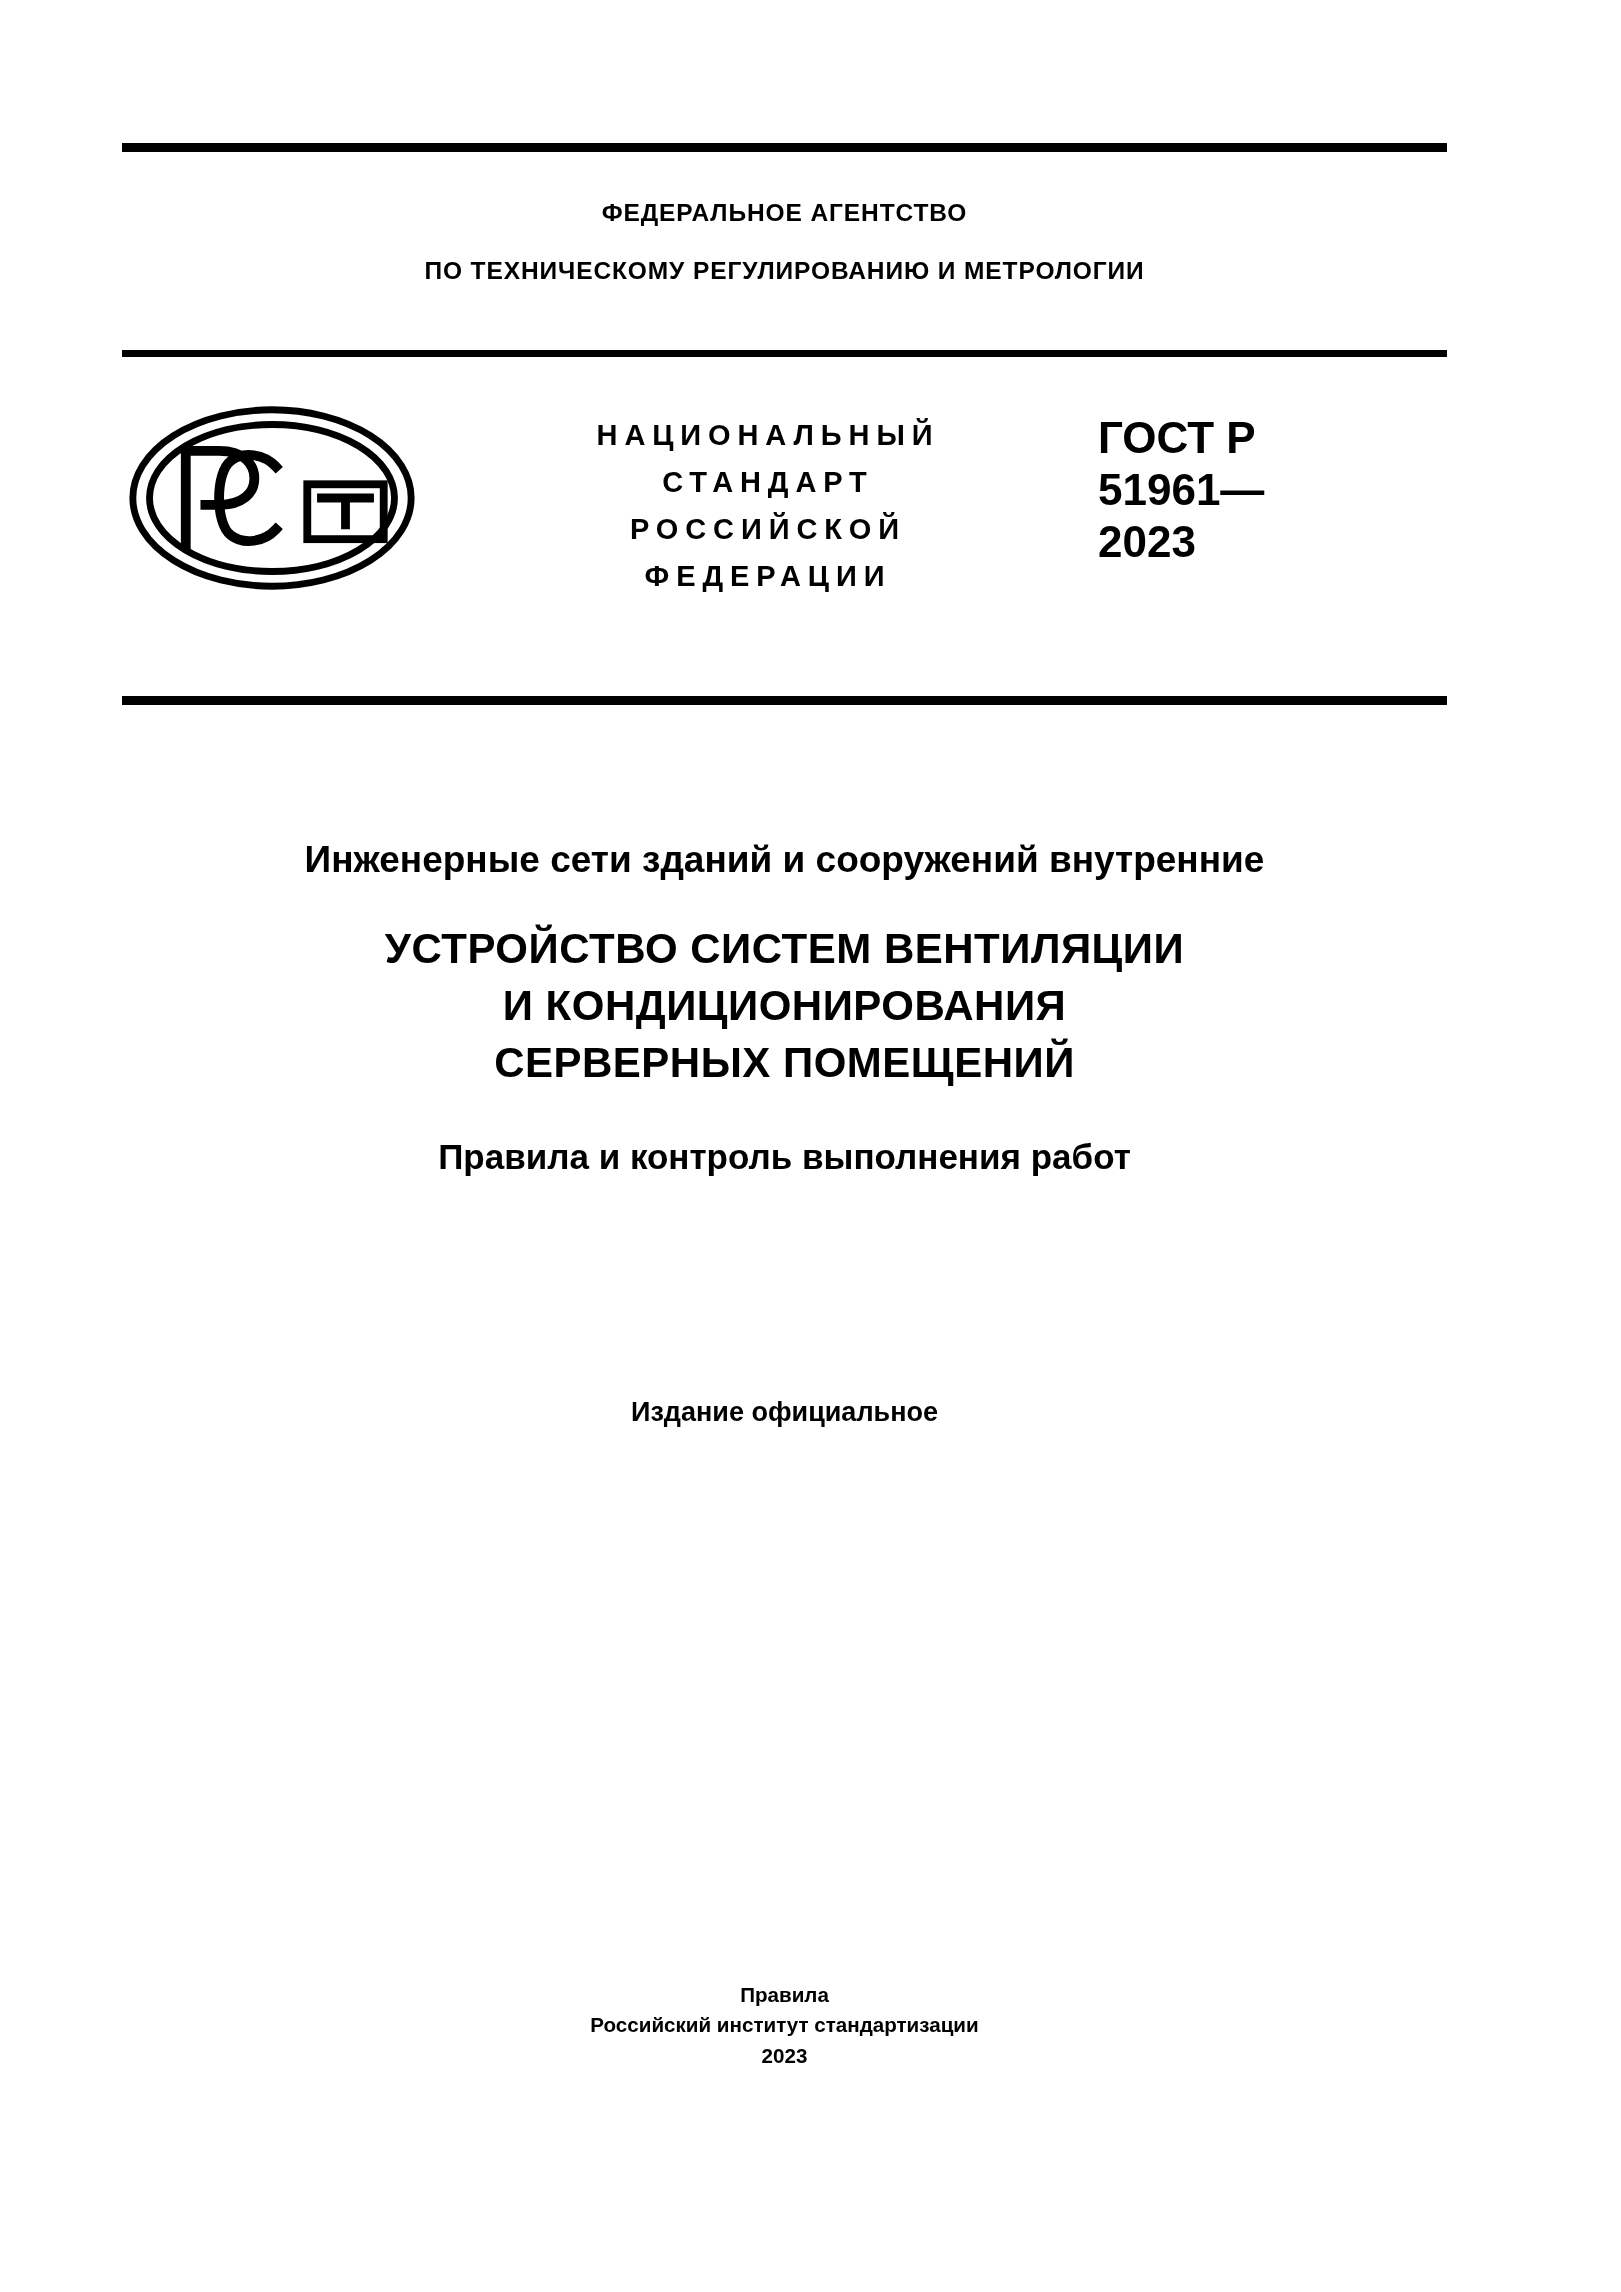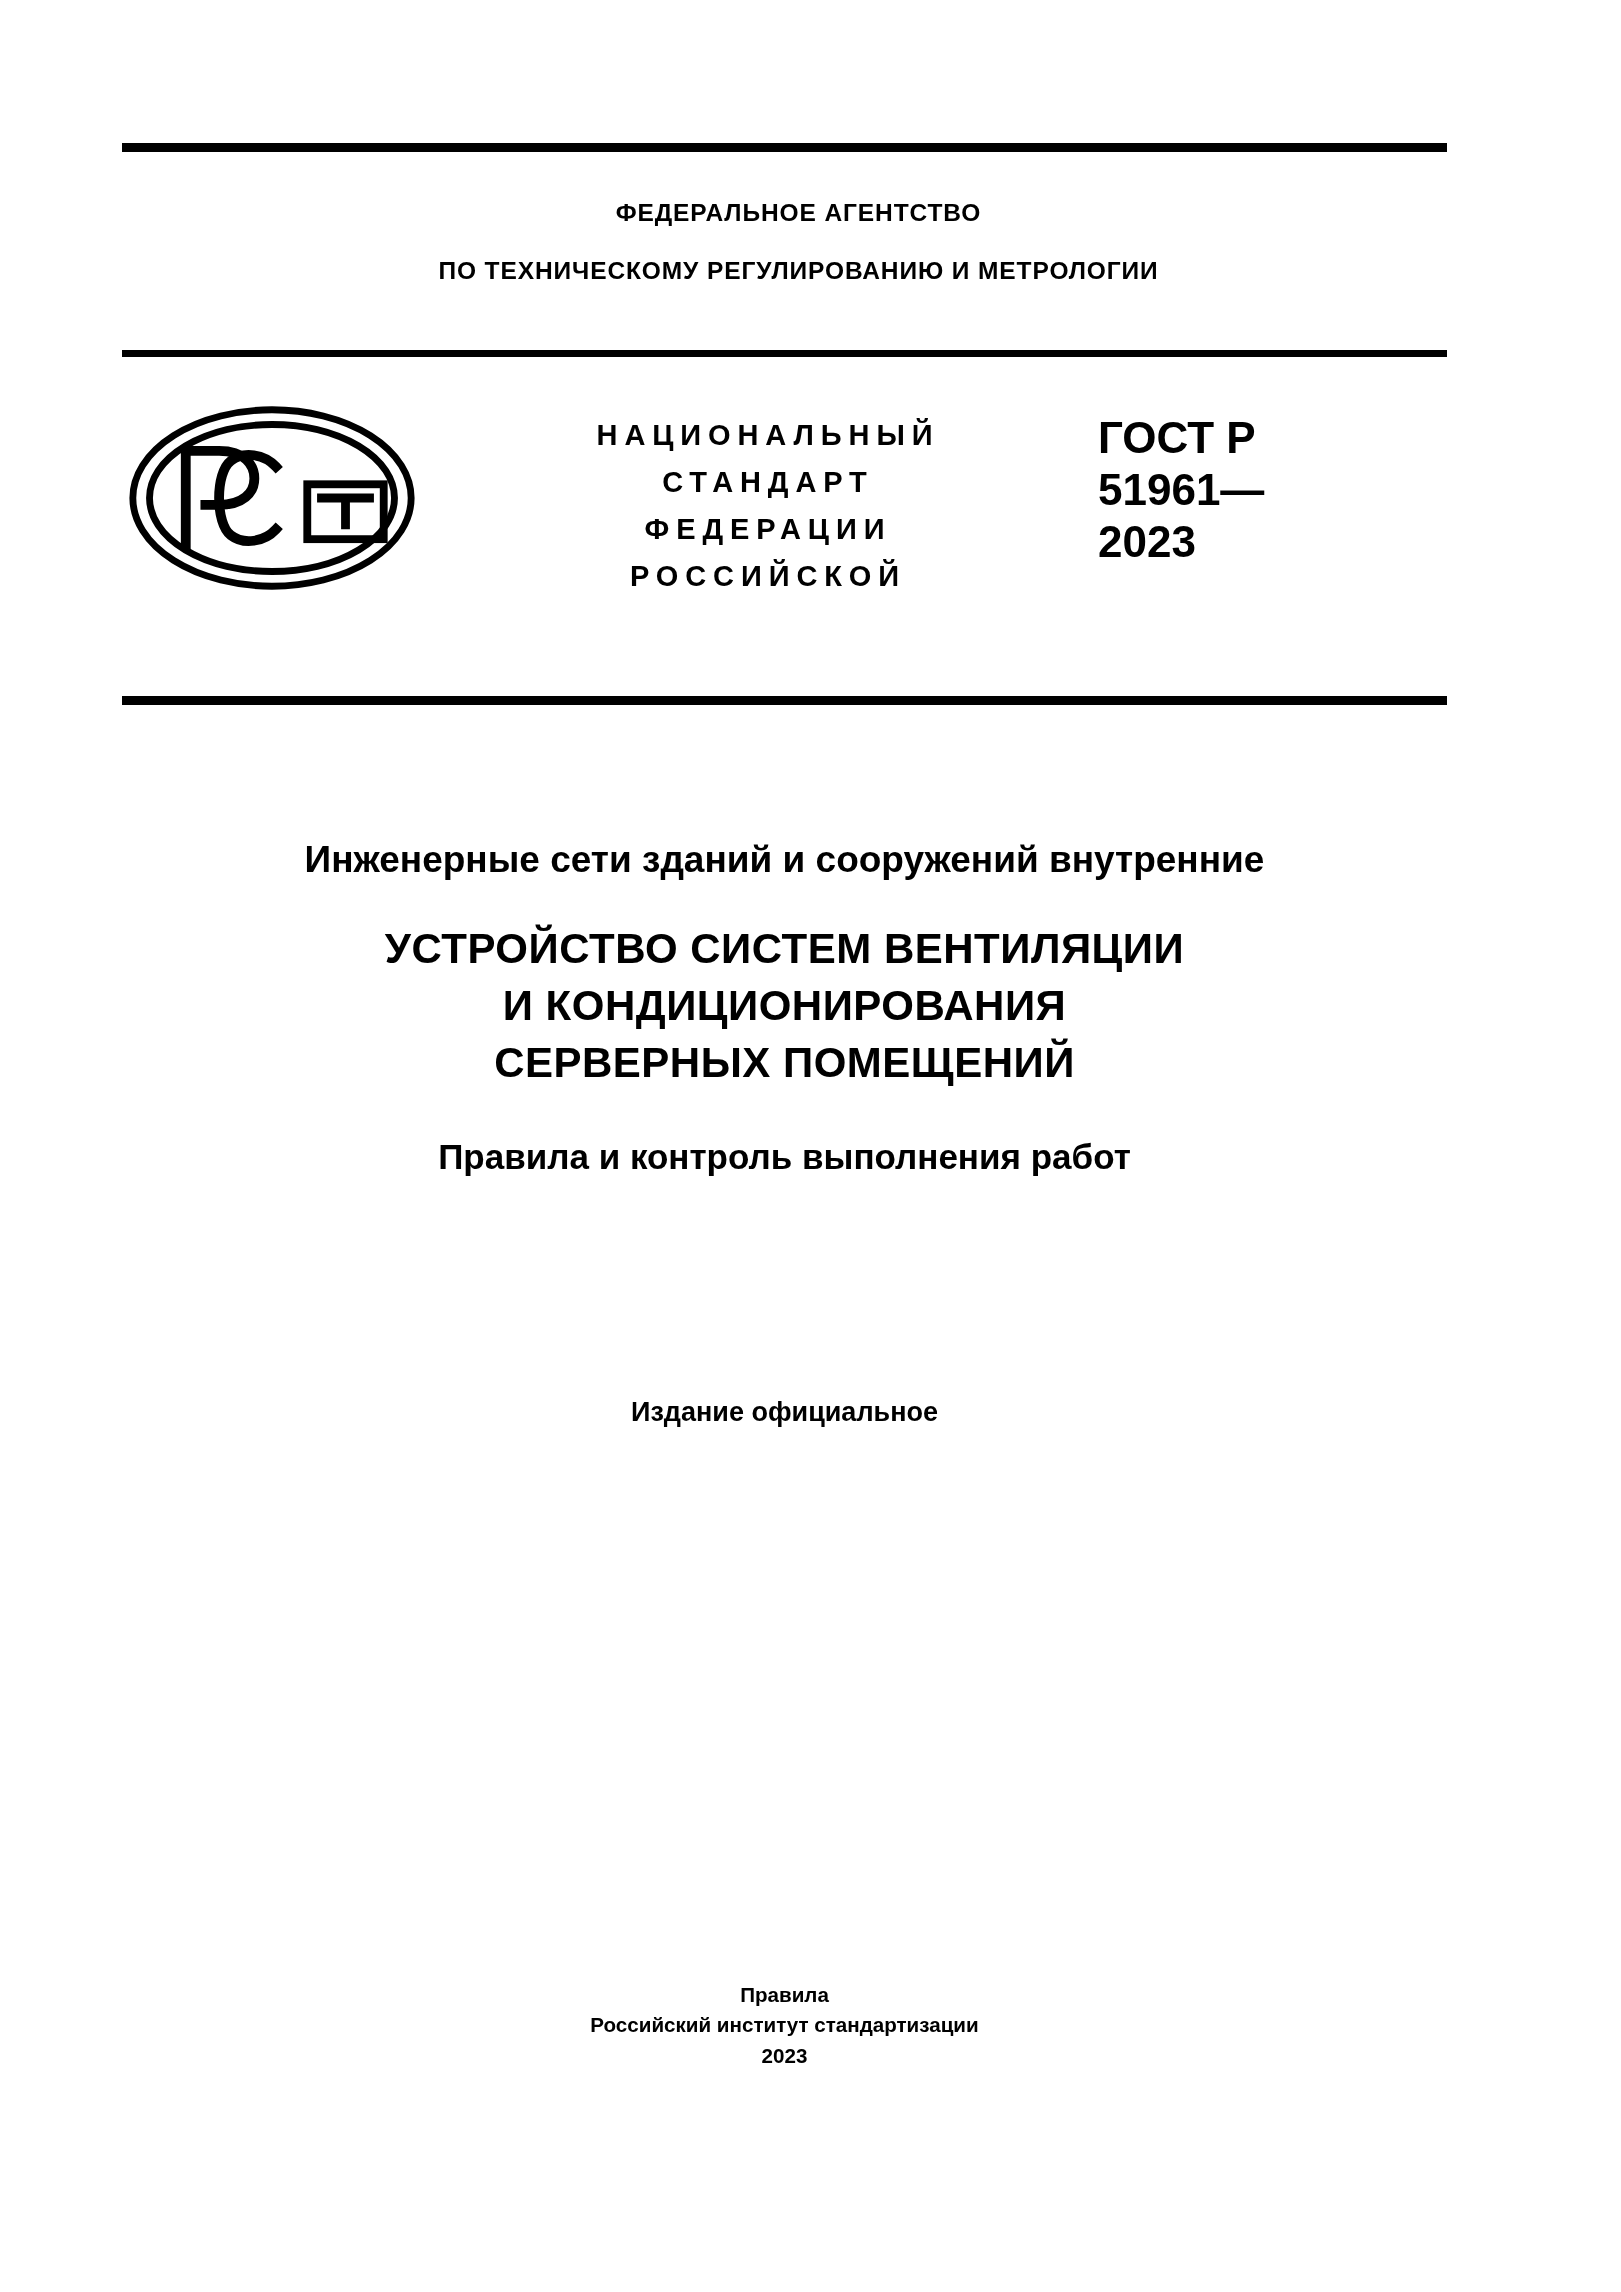--- a/index.html
+++ b/index.html
@@ -29,21 +29,21 @@
     width: 1325px;
     background: #000000;
   }
   .rule-top    { top: 143px;  height: 8.8px; }
   .rule-mid    { top: 350px;  height: 6.9px; }
   .rule-bottom { top: 696px;  height: 8.8px; }
 
   
   .agency {
     position: absolute;
-    left: 136px;
+    left: 122px;
     width: 1325px;
     top: 201px;
     text-align: center;
   }
   .agency-line {
     font-size: 24.5px;
     font-weight: bold;
     letter-spacing: 0.9px;
     line-height: 1.0;
   }
@@ -166,22 +166,22 @@
       <path d="M196 68 C184 55 163 52 150 62 C134 74 134 126 150 138 C163 148 184 145 196 132" fill="none" stroke="#000" stroke-width="10" stroke-linecap="square" transform="translate(-42,0)"></path>
 
       <rect x="186" y="86" width="78" height="56" fill="none" stroke="#000" stroke-width="8"></rect>
       <path d="M196 100 L254 100 M225 100 L225 132" fill="none" stroke="#000" stroke-width="9"></path>
     </svg>
   </div>
 
   <div class="natstd">
     <div>НАЦИОНАЛЬНЫЙ</div>
     <div>СТАНДАРТ</div>
+    <div>РОССИЙСКОЙ</div>
     <div>ФЕДЕРАЦИИ</div>
-    <div>РОССИЙСКОЙ</div>
   </div>
 
   <div class="gost">
     <div>ГОСТ Р</div>
     <div>51961—</div>
     <div>2023</div>
   </div>
 
   <div class="rule rule-bottom"></div>
 

